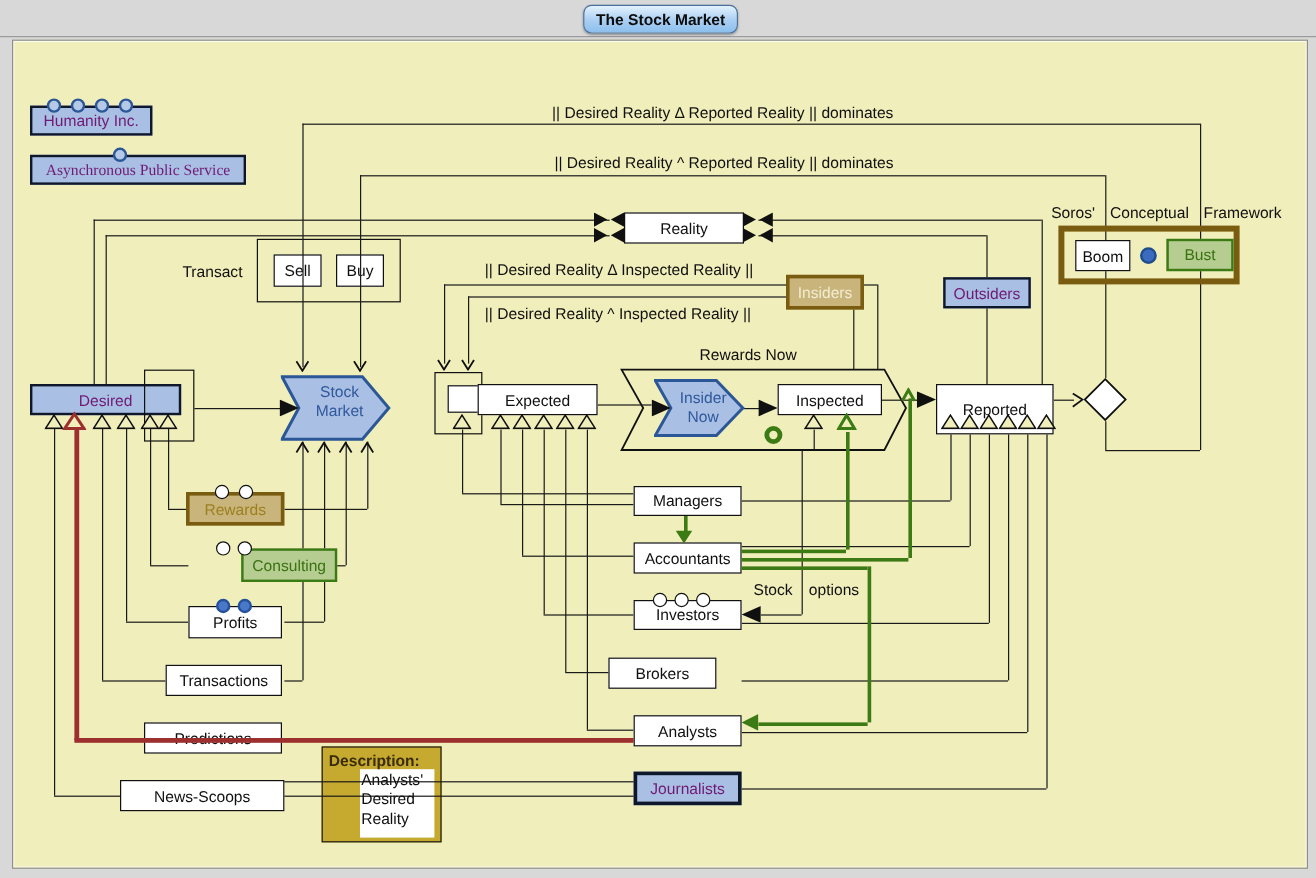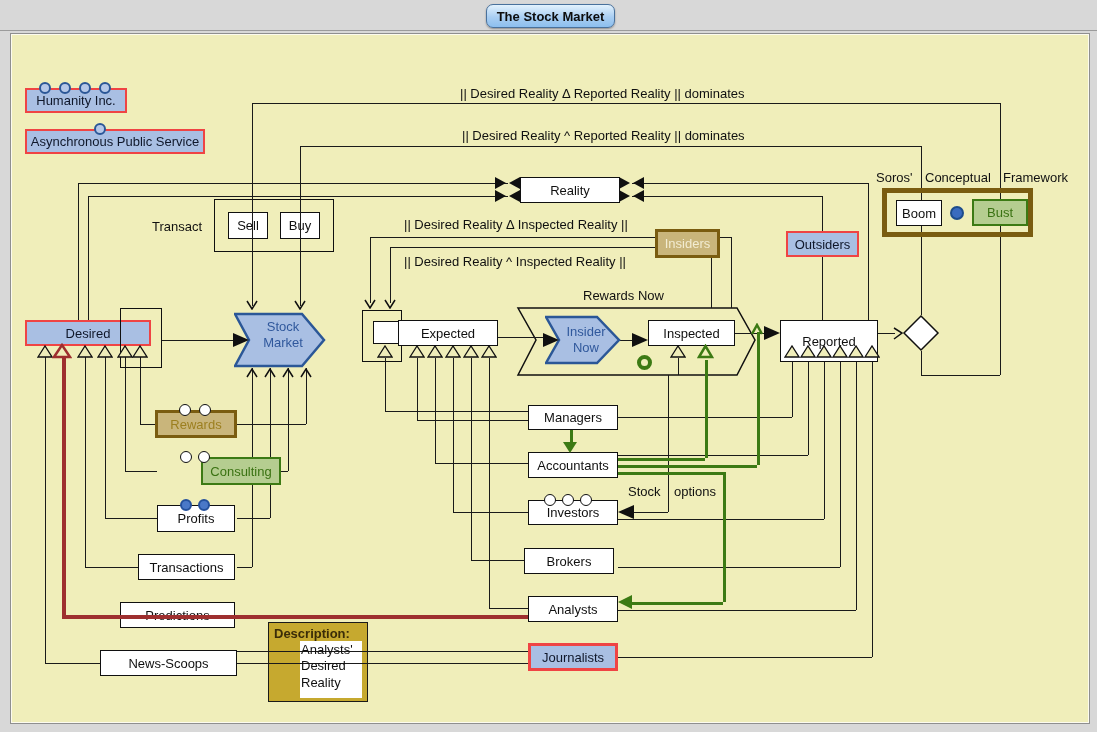--- a/index.html
+++ b/index.html
@@ -7,21 +7,21 @@
     font-family:"Liberation Sans",sans-serif;}
   #titlebar-line{position:absolute;left:0;top:30px;width:1097px;height:1px;background:#9b9b9b;z-index:1;}
   #tab{position:absolute;left:486px;top:4px;width:127px;height:22px;z-index:6;
     background:linear-gradient(#e3f2fd,#a9cef2 55%,#8cbfee);
     border:1px solid #49719c;border-radius:7px;display:flex;align-items:center;justify-content:center;
     font-size:13px;font-weight:bold;color:#0d0d0d;box-shadow:0 1px 2px rgba(0,0,0,.35);}
   #canvas{position:absolute;left:10px;top:33px;width:1078px;height:689px;background:#f0eeba;
     border:1px solid #8f8f8f;box-shadow:inset 0 0 0 1px #fcfbef;z-index:0;}
   .box{position:absolute;background:#fff;border:1px solid #101010;display:flex;align-items:center;
     justify-content:center;font-size:13px;color:#101010;z-index:3;box-sizing:border-box;}
-  .bluebox{background:#a9bfe3;border:2px solid #ef4444;color:#0f172a;}
+  .bluebox{background:#a9bfe3;border:2px solid #0f172a;color:#701a75;}
   .tanbox{background:#c9b57b;border:3px solid #7a5c10;color:#9c7f1f;}
   .tanbox.cream{color:#f2ecd2;}
   .greenbox{background:#b5cd90;border:2px solid #3c7a14;color:#3a7212;}
   .goldbox{background:#c6a92f;border:1px solid #1a1a1a;color:#3a2c08;z-index:3;}
   .outline{position:absolute;border:1px solid #101010;background:transparent;z-index:4;box-sizing:border-box;}
   .lbl{position:absolute;font-size:13px;color:#101010;white-space:nowrap;z-index:3;}
   .pre{white-space:pre-line;text-align:center;line-height:1.25;}
   .circ{position:absolute;border-radius:50%;box-sizing:border-box;z-index:5;}
   .shape{position:absolute;z-index:3;}
   .underlay{z-index:2;}
@@ -29,21 +29,21 @@
 </style>
 </head>
 <body>
 
 <div id="screen">
   <div id="tab">The Stock Market</div>
   <div id="titlebar-line"></div>
   <div id="canvas"></div>
 
   <div class="box bluebox" style="left:25px;top:88px;width:102px;height:25px;">Humanity Inc.</div>
-  <div class="box bluebox" style="left:25px;top:129px;width:180px;height:25px;">Asynchronous Public Service</div>
+  <div class="box bluebox" style="left:25px;top:129px;width:180px;height:25px;font-family:Liberation Serif, serif;">Asynchronous Public Service</div>
 
   <div class="lbl" style="left:462px;top:128px;">|| Desired Reality ^ Reported Reality || dominates</div>
   <div class="lbl" style="left:460px;top:86px;">|| Desired Reality Δ Reported Reality || dominates</div>
   <div class="lbl" style="left:404px;top:217px;">|| Desired Reality Δ Inspected Reality ||</div>
   <div class="lbl" style="left:404px;top:254px;">|| Desired Reality ^ Inspected Reality ||</div>
 
   <div class="box" style="left:520px;top:177px;width:100px;height:26px;">Reality</div>
 
   <div class="lbl" style="left:152px;top:219px;">Transact</div>
   <div class="outline" style="left:214px;top:199px;width:120px;height:53px;z-index:2;"></div>
@@ -101,21 +101,21 @@
   <div class="box goldbox" style="left:268px;top:622px;width:100px;height:80px;"></div>
   <div class="lbl" style="left:274px;top:626px;font-weight:bold;color:#3a2c08;z-index:5;">Description:</div>
   <div class="box" style="left:300px;top:641px;width:62px;height:57px;z-index:3;border:none;"></div>
   <div class="lbl pre" style="left:301px;top:642px;width:62px;text-align:left;z-index:5;">Analysts'
 Desired
 Reality</div>
 
   <div class="box" style="left:528px;top:405px;width:90px;height:25px;">Managers</div>
   <div class="box" style="left:528px;top:452px;width:90px;height:26px;">Accountants</div>
   <div class="box" style="left:528px;top:500px;width:90px;height:25px;">Investors</div>
-  <div class="box" style="left:524px;top:548px;width:90px;height:26px;">Brokers</div>
+  <div class="box" style="left:507px;top:548px;width:90px;height:26px;">Brokers</div>
   <div class="box" style="left:528px;top:596px;width:90px;height:26px;">Analysts</div>
   <div class="box bluebox" style="left:528px;top:643px;width:90px;height:28px;border-width:3px;">Journalists</div>
 
   <div class="lbl" style="left:628px;top:484px;">Stock</div>
   <div class="lbl" style="left:674px;top:484px;">options</div>
 <div style="position: absolute; left: 252px; top: 103px; width: 748px; height: 1px; background: rgb(26, 26, 26); z-index: 2;"></div>
     <div style="position: absolute; left: 300px; top: 146px; width: 621px; height: 1px; background: rgb(26, 26, 26); z-index: 2;"></div>
     <div style="position: absolute; left: 921px; top: 375px; width: 79px; height: 1px; background: rgb(26, 26, 26); z-index: 2;"></div>
     <div style="position: absolute; left: 78px; top: 183px; width: 430px; height: 1px; background: rgb(26, 26, 26); z-index: 2;"></div>
     <div style="position: absolute; left: 88px; top: 196px; width: 420px; height: 1px; background: rgb(26, 26, 26); z-index: 2;"></div>

